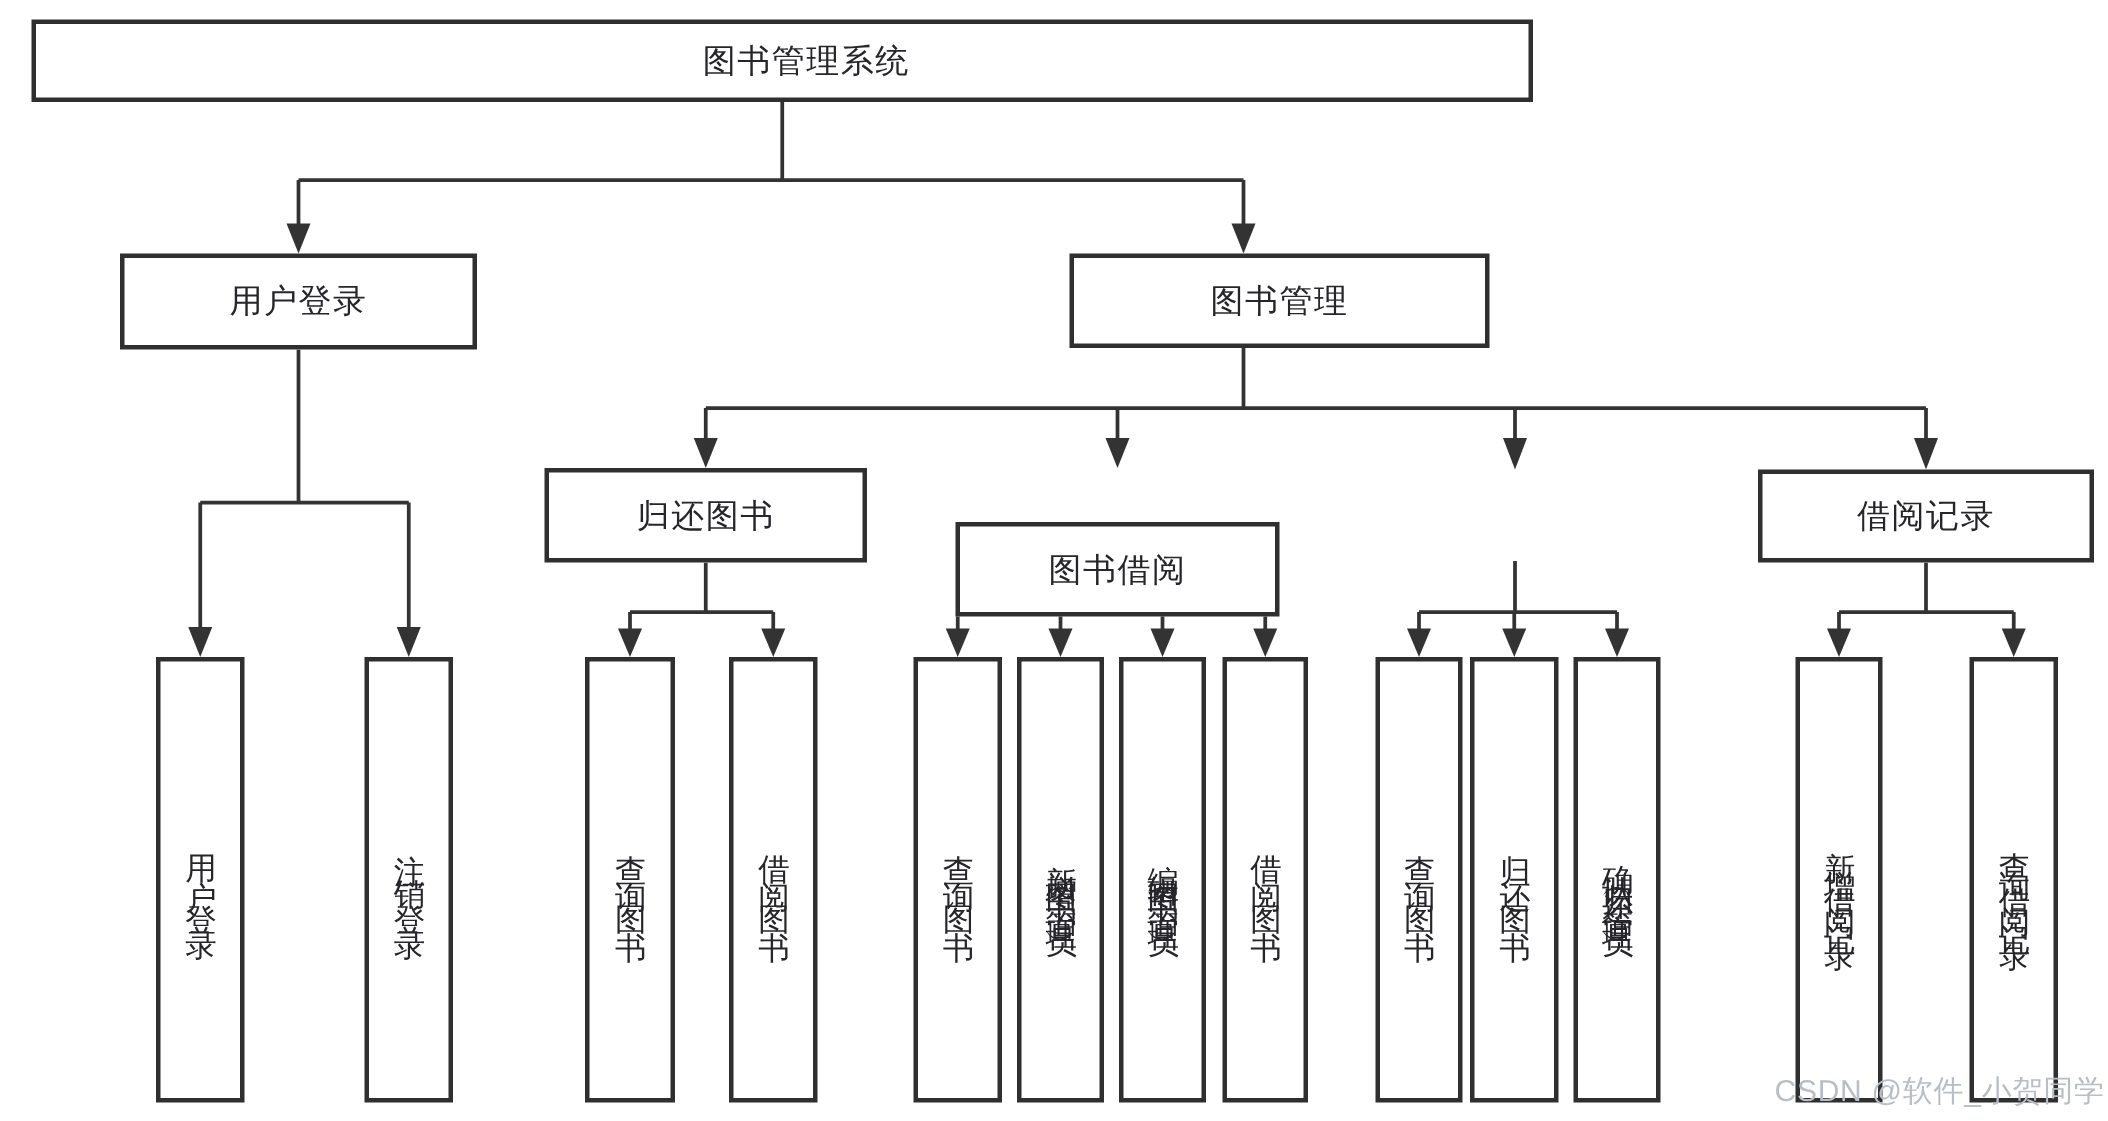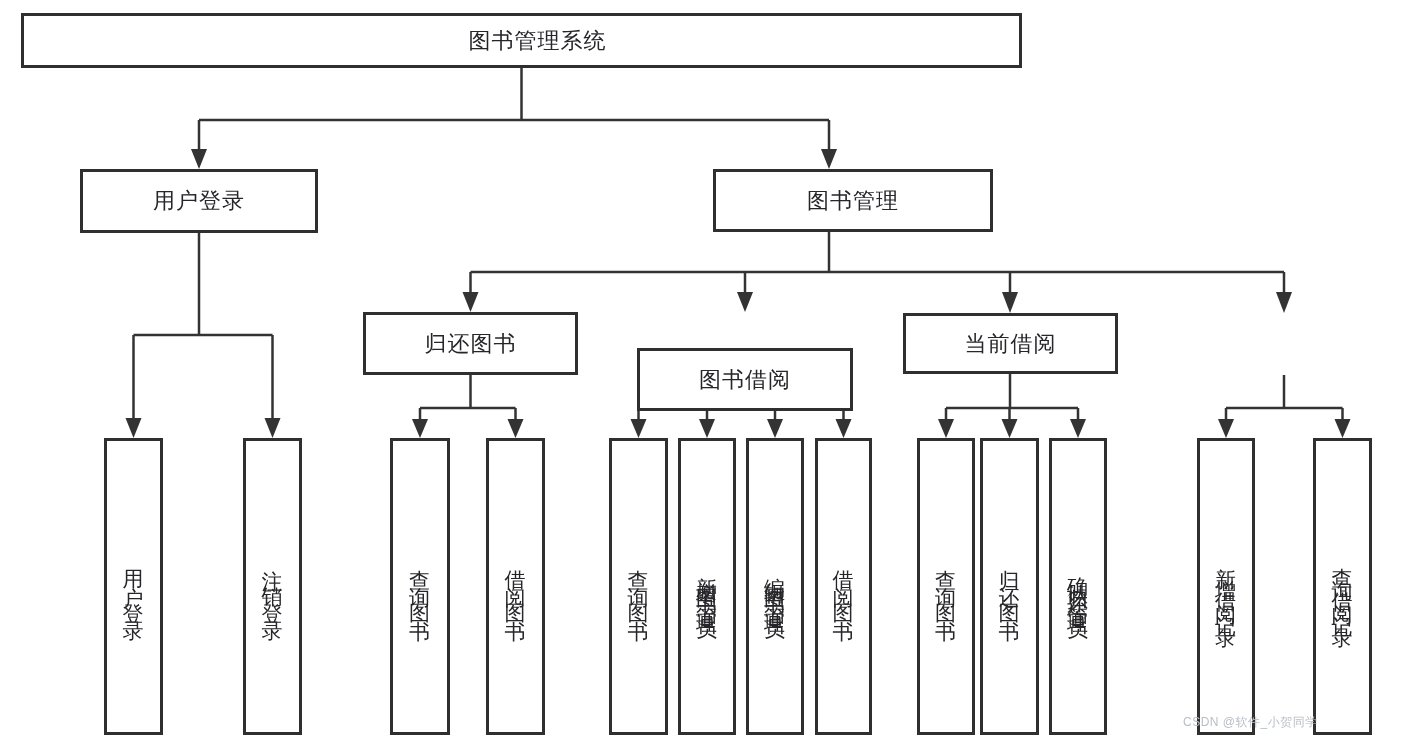--- a/index.html
+++ b/index.html
@@ -36,21 +36,21 @@
     text-orientation:mixed;
     font-size:21px;
     line-height:1;
   }
   .gap4{letter-spacing:17px;}
   .gap6{letter-spacing:12px;}
   .gap9{letter-spacing:6px;}
   .watermark{
     position:absolute;
     left:1183px;top:714px;
-    font-size:12px;
+    font-size:20px;
     color:var(--watermark);
     white-space:nowrap;
     z-index:3;
     letter-spacing:0.5px;
   }
 </style>
 </head>
 <body>
 
 <div class="canvas">
@@ -117,21 +117,21 @@
       <polygon points="1334.5,419 1350.5,419 1342.5,438"></polygon>
   </svg>
 
   <div class="box hbox root" style="left:21px;top:13px;width:1001px;height:55px;padding-left:32px;">图书管理系统</div>
 
   <div class="box hbox" style="left:80px;top:169px;width:238px;height:64px;">用户登录</div>
   <div class="box hbox" style="left:713px;top:169px;width:280px;height:63px;">图书管理</div>
 
   <div class="box hbox" style="left:363px;top:312px;width:215px;height:63px;">归还图书</div>
   <div class="box hbox" style="left:637px;top:312px;width:216px;height:63px;margin-top:36px;">图书借阅</div>
-  <div class="box hbox" style="left:903px;top:313px;width:215px;height:61px;">当前借阅</div>
+  <div class="box hbox" style="left:1172px;top:313px;width:224px;height:62px;">借阅记录</div>
 
   <div class="box vbox gap4" style="left:104px;top:438px;width:59px;height:297px;">用户登录</div>
   <div class="box vbox gap4" style="left:243px;top:438px;width:59px;height:297px;">注销登录</div>
 
   <div class="box vbox gap4" style="left:390px;top:438px;width:60px;height:297px;">查询图书</div>
   <div class="box vbox gap4" style="left:486px;top:438px;width:59px;height:297px;">借阅图书</div>
 
   <div class="box vbox gap4" style="left:609px;top:438px;width:59px;height:297px;">查询图书</div>
   <div class="box vbox gap9" style="left:678px;top:438px;width:58px;height:297px;">新增图书（管理员）</div>
   <div class="box vbox gap9" style="left:746px;top:438px;width:58px;height:297px;">编辑图书（管理员）</div>

